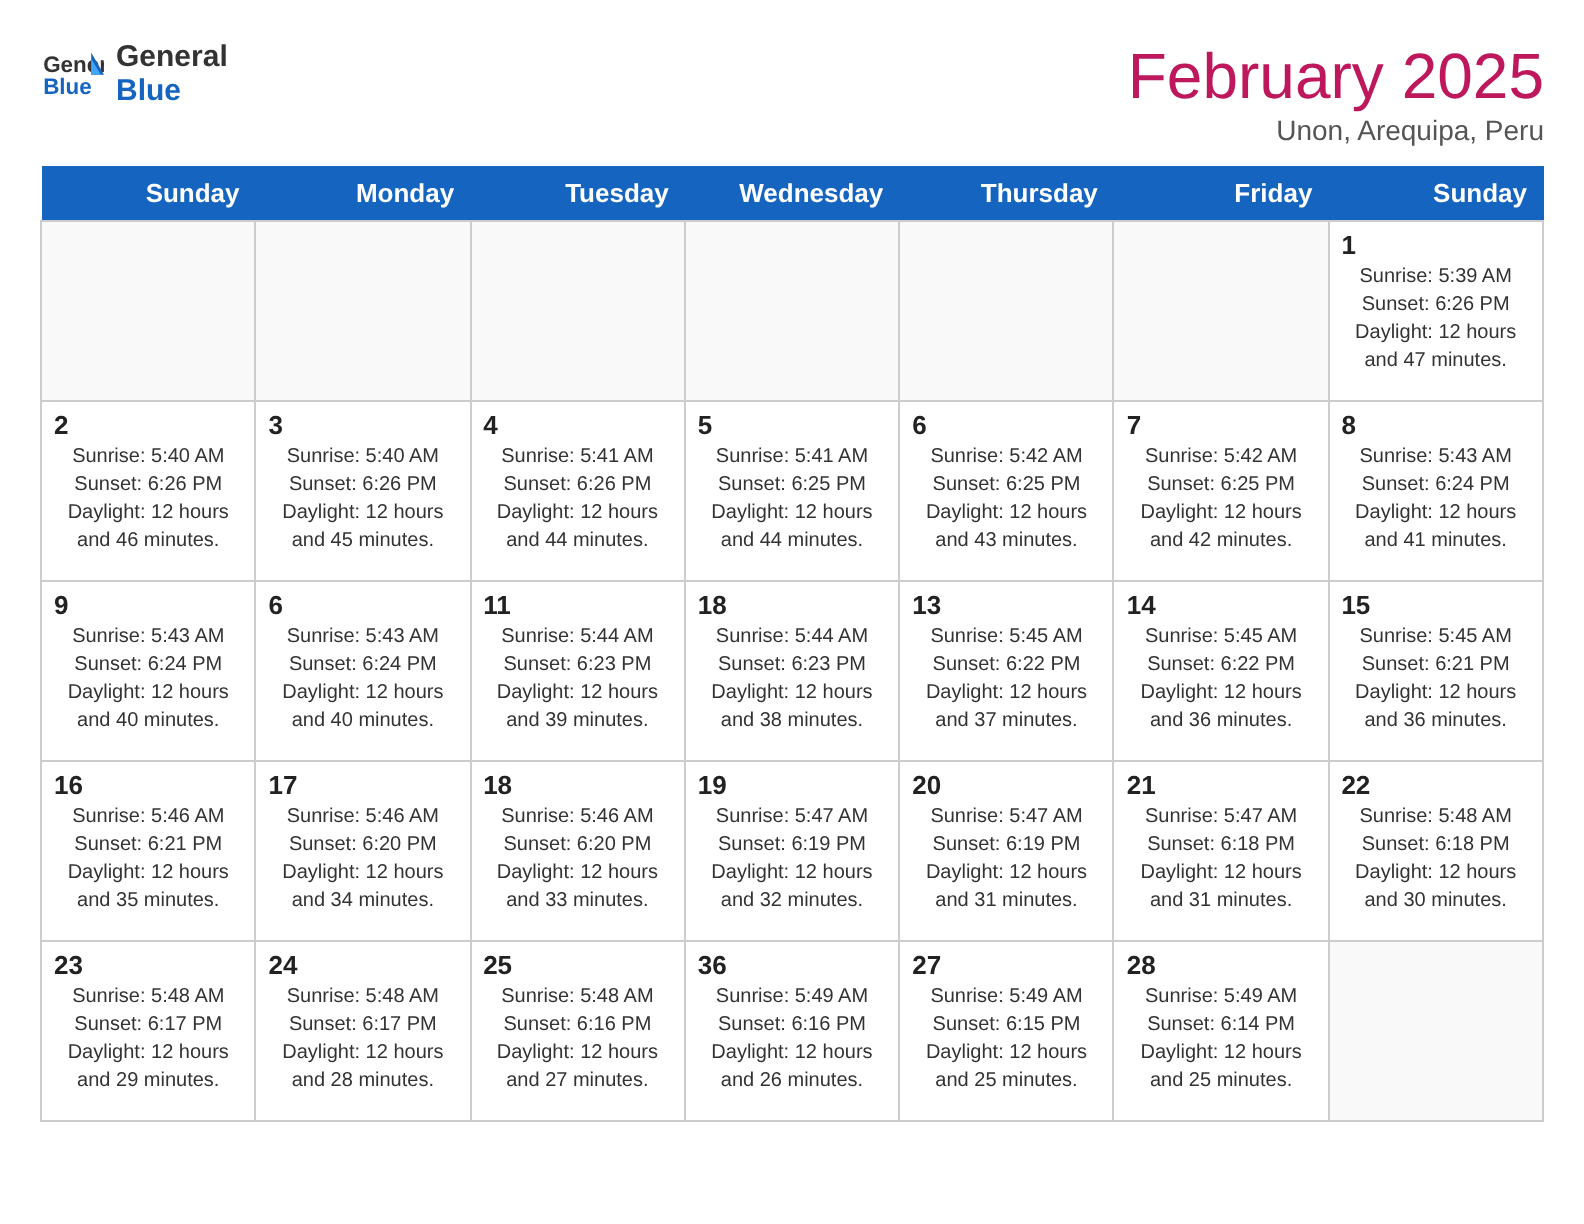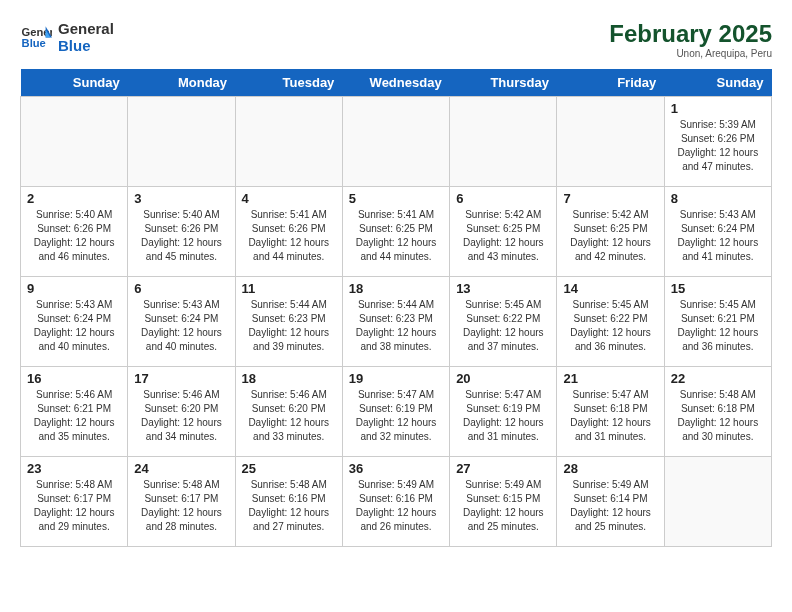--- a/index.html
+++ b/index.html
@@ -22,26 +22,26 @@
     }
     .logo-icon {
       width: 32px;
       height: 28px;
       margin-right: 2px;
     }
     .title-area {
       text-align: right;
     }
     .month-title {
-      font-size: 24px;
-      font-weight: bold;
-      color: #14532d;
+      font-size: 32px;
+      font-weight: normal;
+      color: #be185d;
     }
     .location {
-      font-size: 10px;
+      font-size: 14px;
       color: #555;
     }
     .calendar {
       width: 100%;
       border-collapse: collapse;
       table-layout: fixed;
     }
     .calendar th {
       background-color: #1565C0;
       color: #fff;

